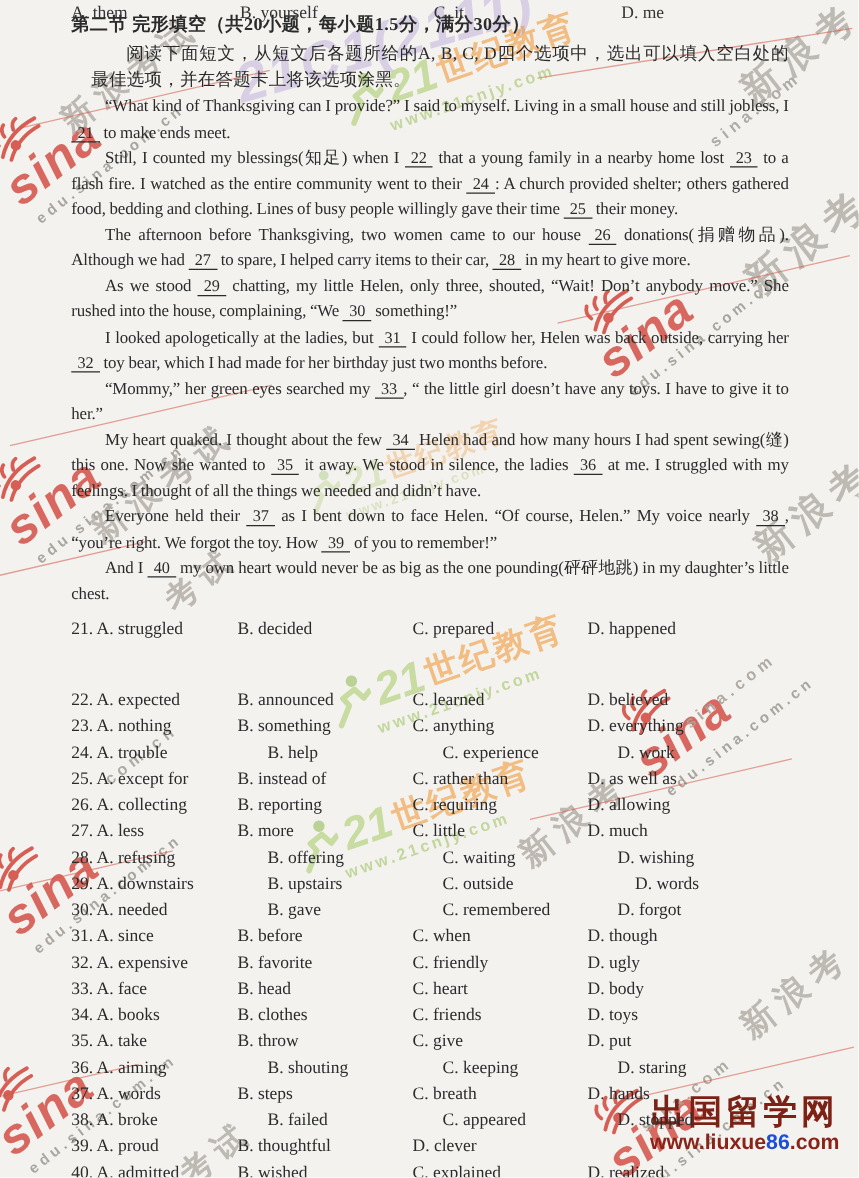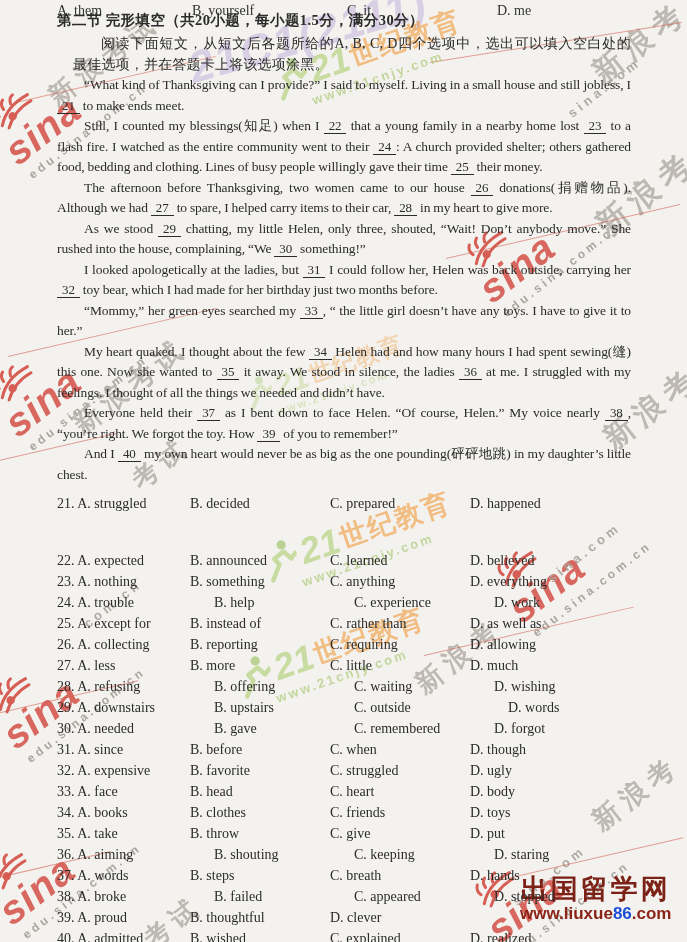--- a/index.html
+++ b/index.html
@@ -384,21 +384,21 @@
         </div>
         <div class="q-row">
           <span class="cell">31. A. since</span>
           <span class="cell">B. before</span>
           <span class="cell">C. when</span>
           <span class="cell">D. though</span>
         </div>
         <div class="q-row">
           <span class="cell">32. A. expensive</span>
           <span class="cell">B. favorite</span>
-          <span class="cell">C. struggled</span>
+          <span class="cell">C. friendly</span>
           <span class="cell">D. ugly</span>
         </div>
         <div class="q-row">
           <span class="cell">33. A. face</span>
           <span class="cell">B. head</span>
           <span class="cell">C. heart</span>
           <span class="cell">D. body</span>
         </div>
         <div class="q-row">
           <span class="cell">34. A. books</span>

